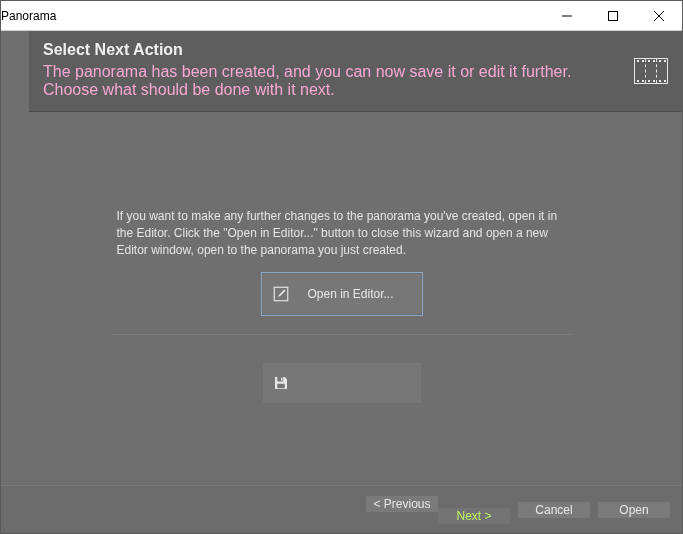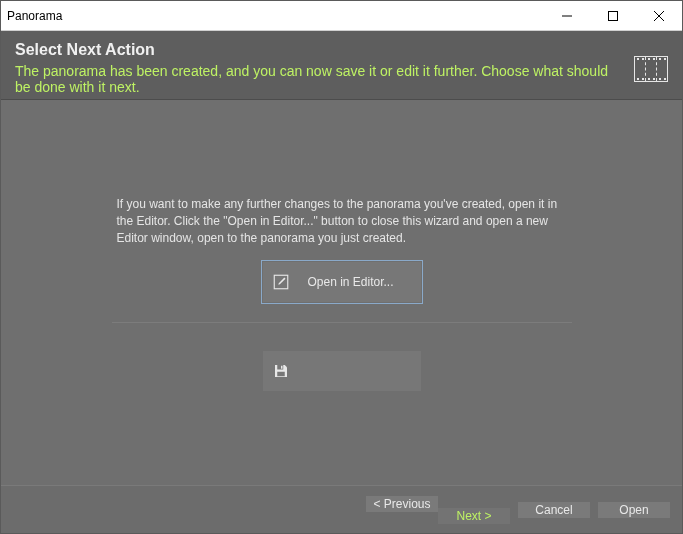--- a/index.html
+++ b/index.html
@@ -2,29 +2,29 @@
 <html><head>
 <meta charset="utf-8">
 <style>
 * { margin: 0; padding: 0; box-sizing: border-box; font-family: "Segoe UI", Tahoma, sans-serif; }
 html, body { width: 683px; height: 534px; background: #fff; overflow: hidden; }
 
 .window { width: 683px; height: 534px; display: flex; flex-direction: column; border: 1px solid #5a5a5a; background: #6f6f6f; }
 
 
 .titlebar { height: 30px; background: #fff; display: flex; align-items: center; border-bottom: 1px solid #d0d0d0; }
-.titlebar .title { padding-left: 6px; font-size: 12px; color: #000; flex: 1; }
+.titlebar .title { padding-left: 0; font-size: 12px; color: #000; flex: 1; }
 .titlebar .tbtn { width: 46px; height: 30px; display: flex; align-items: center; justify-content: center; color: #000; }
 .titlebar .tbtn svg { width: 10px; height: 10px; stroke: #000; stroke-width: 1; fill: none; }
 
 
-.header { background: #5e5e5e; padding: 10px 14px 4px 14px; display: flex; align-items: center; border-bottom: 1px solid #4c4c4c; }
+.header { background: #5e5e5e; padding: 10px 14px 12px 14px; display: flex; align-items: center; border-bottom: 1px solid #4c4c4c; margin-left: 28px; }
 .header-text { flex: 1; }
 .header h1 { font-size: 16px; font-weight: 600; color: #f0f0f0; margin-bottom: 4px; }
-.header p { font-size: 14px; color: #bef264; }
+.header p { font-size: 16px; color: #f9a8d4; }
 .header-icon { width: 34px; height: 26px; margin-left: 12px; margin-top: 2px; }
 .panorama-icon { border: 1px solid #e6e6e6; display: flex; }
 .panorama-icon .seg { flex: 1; border-right: 1px dashed #e6e6e6; position: relative; }
 .panorama-icon .seg:last-child { border-right: none; }
 .panorama-icon .dots-row { position: absolute; left: 0; right: 0; display: flex; justify-content: space-around; }
 .panorama-icon .dots-row.top { top: 1px; }
 .panorama-icon .dots-row.bot { bottom: 1px; }
 .panorama-icon .dot { width: 2px; height: 2px; background: #e6e6e6; }
 
 

